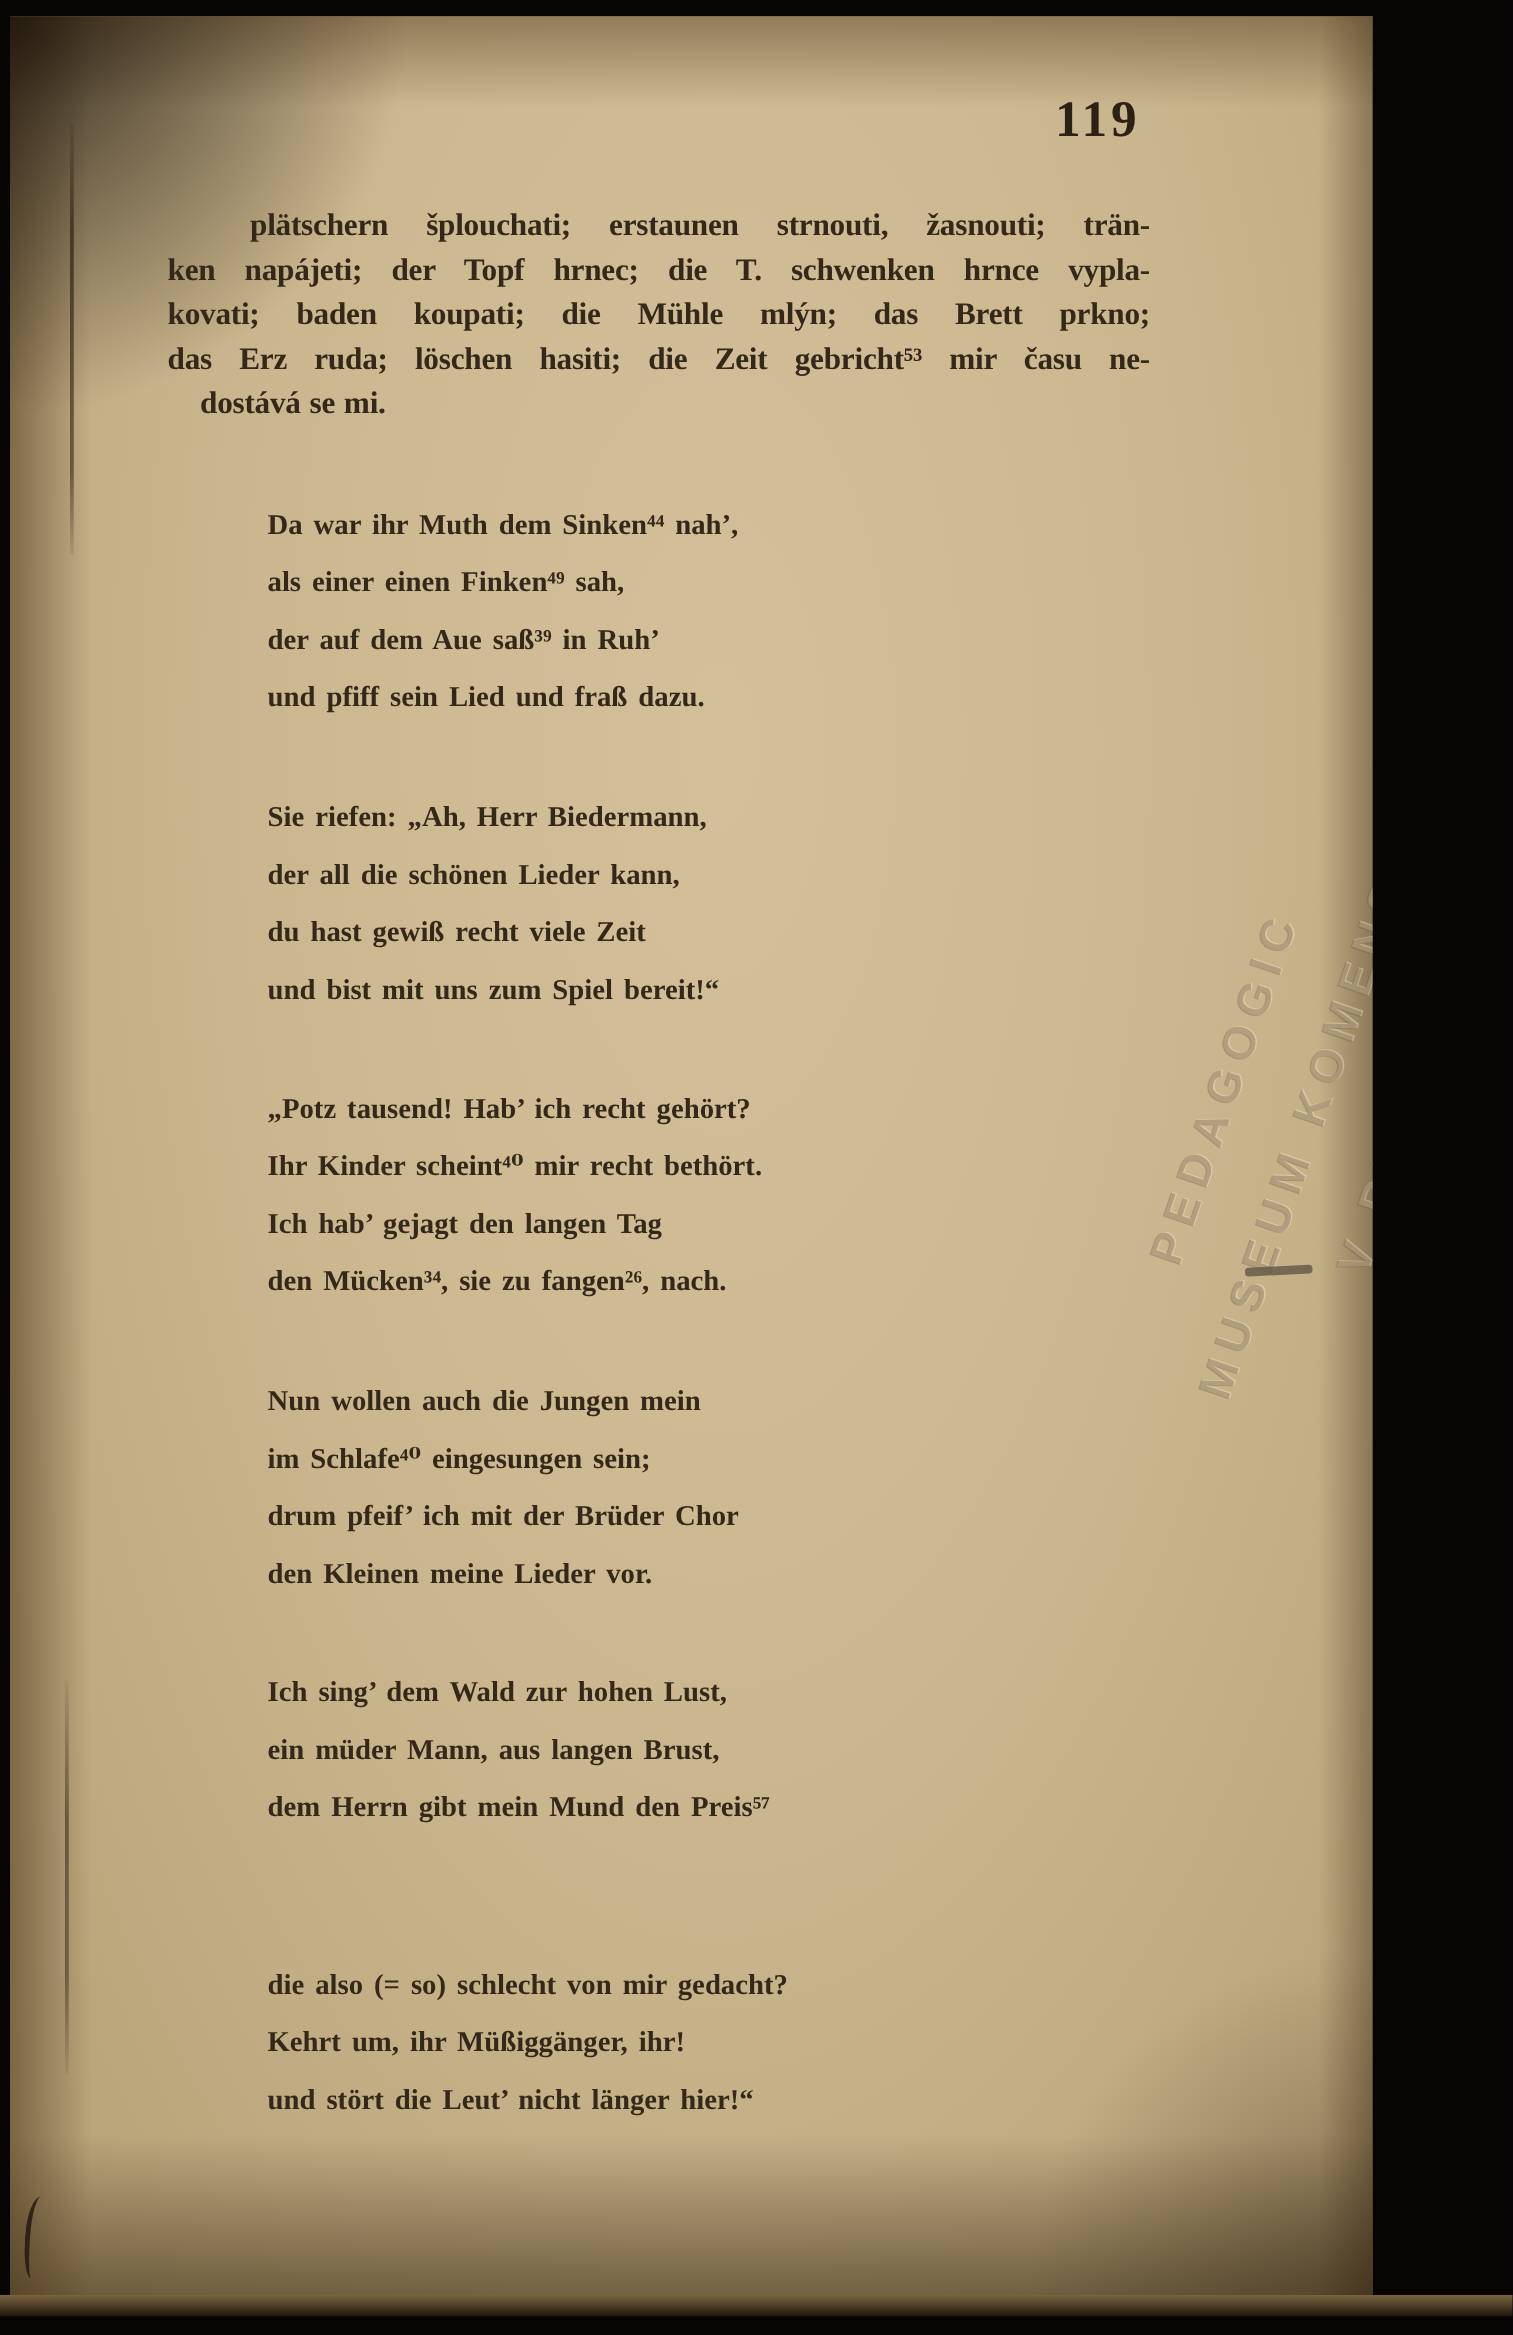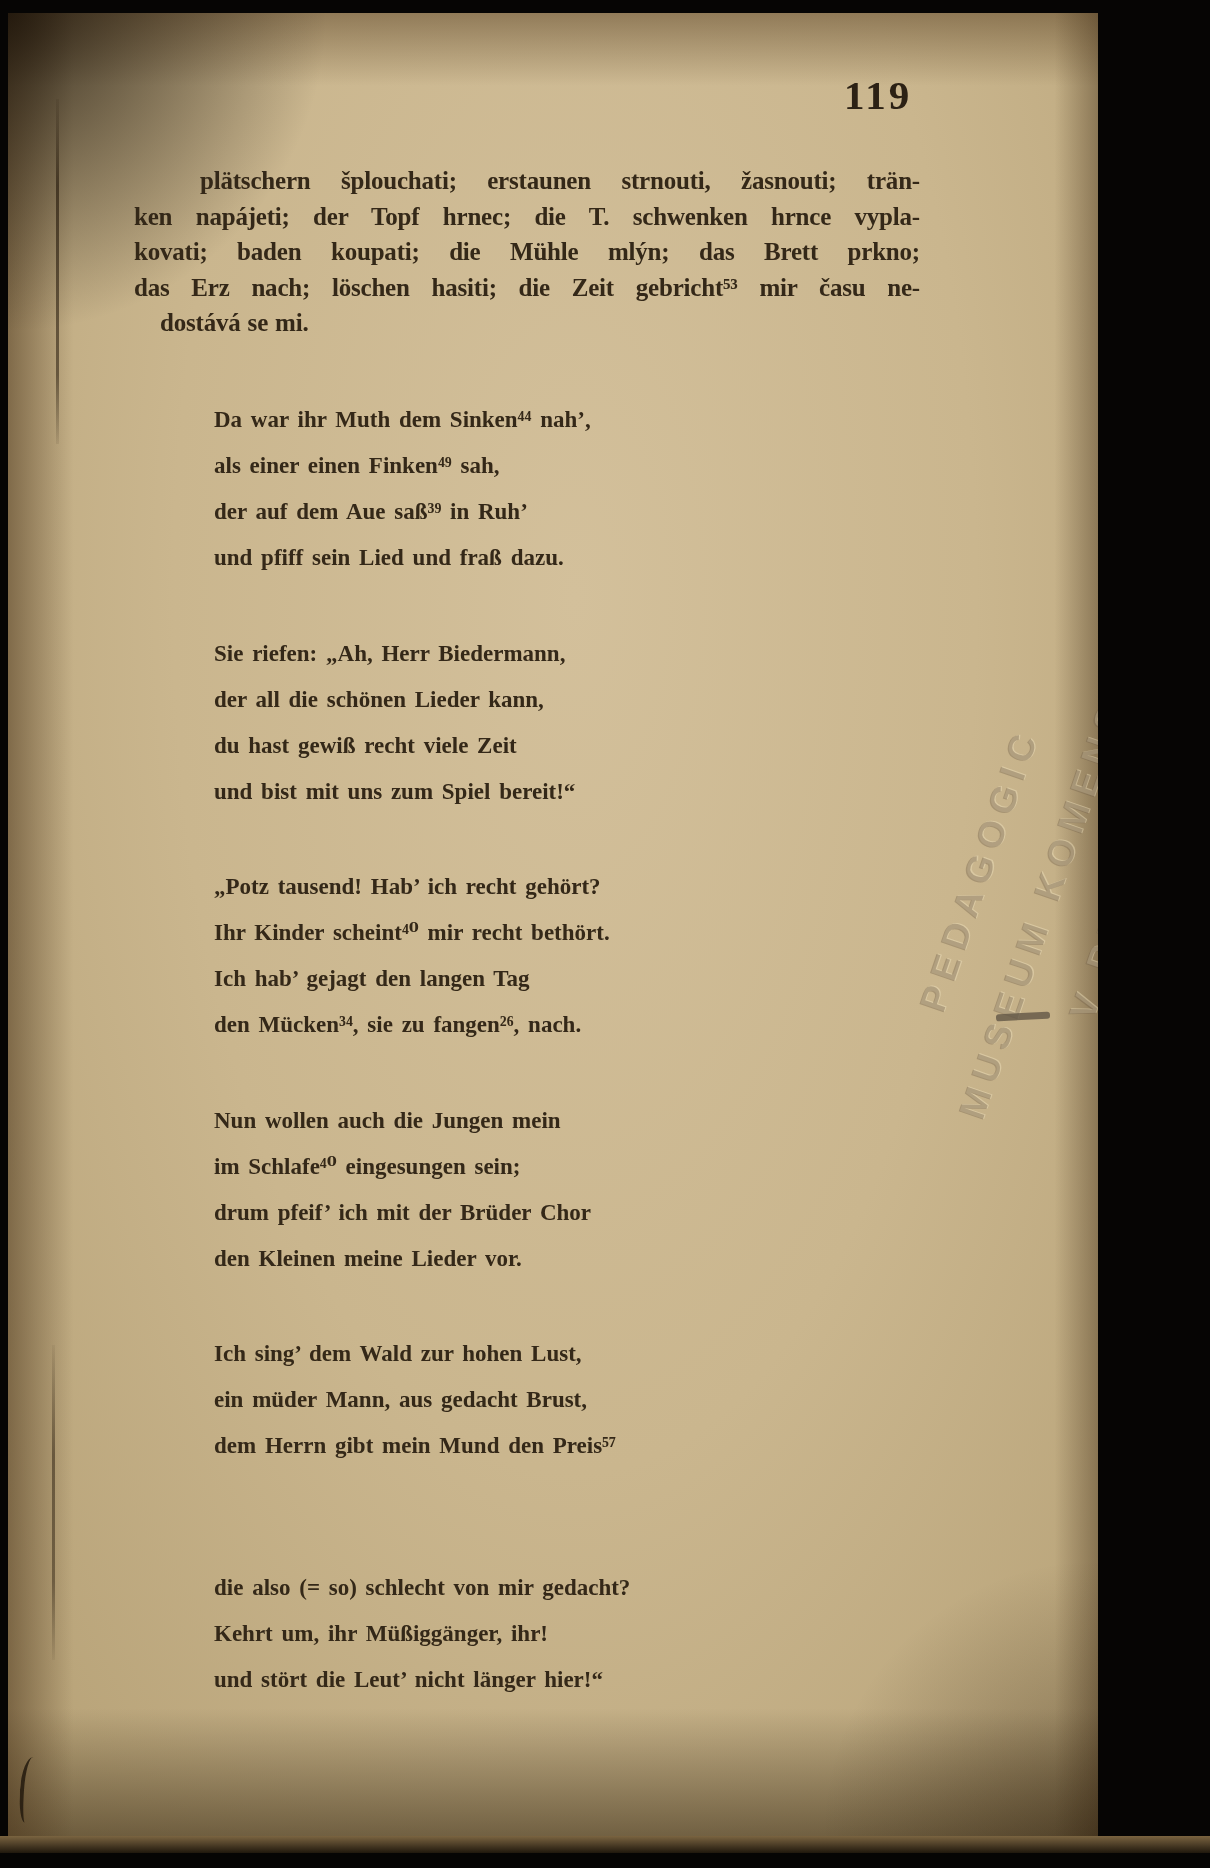--- a/index.html
+++ b/index.html
@@ -94,21 +94,21 @@
 <div id="canvas">
 
   <div class="paper">
 
     <div class="page-number">119</div>
 
     <div class="intro">
       <div class="intro-line first">plätschern šplouchati; erstaunen strnouti, žasnouti; trän-</div>
       <div class="intro-line">ken napájeti; der Topf hrnec; die T. schwenken hrnce vypla-</div>
       <div class="intro-line">kovati; baden koupati; die Mühle mlýn; das Brett prkno;</div>
-      <div class="intro-line">das Erz nach; löschen hasiti; die Zeit gebricht⁵³ mir času ne-</div>
+      <div class="intro-line">das Erz ruda; löschen hasiti; die Zeit gebricht⁵³ mir času ne-</div>
       <div class="intro-line last">dostává se mi.</div>
     </div>
 
     <div class="stanza s1">
       <div class="verse-line">Da war ihr Muth dem Sinken⁴⁴ nah’,</div>
       <div class="verse-line">als einer einen Finken⁴⁹ sah,</div>
       <div class="verse-line">der auf dem Aue saß³⁹ in Ruh’</div>
       <div class="verse-line">und pfiff sein Lied und fraß dazu.</div>
     </div>
 
@@ -128,21 +128,21 @@
 
     <div class="stanza s4">
       <div class="verse-line">Nun wollen auch die Jungen mein</div>
       <div class="verse-line">im Schlafe⁴⁰ eingesungen sein;</div>
       <div class="verse-line">drum pfeif’ ich mit der Brüder Chor</div>
       <div class="verse-line">den Kleinen meine Lieder vor.</div>
     </div>
 
     <div class="stanza s5">
       <div class="verse-line">Ich sing’ dem Wald zur hohen Lust,</div>
-      <div class="verse-line">ein müder Mann, aus gedacht Brust,</div>
+      <div class="verse-line">ein müder Mann, aus langen Brust,</div>
       <div class="verse-line">dem Herrn gibt mein Mund den Preis⁵⁷</div>
     </div>
 
     <div class="stanza s6">
       <div class="verse-line">die also (= so) schlecht von mir gedacht?</div>
       <div class="verse-line">Kehrt um, ihr Müßiggänger, ihr!</div>
       <div class="verse-line">und stört die Leut’ nicht länger hier!“</div>
     </div>
 
     <div class="stamp">

